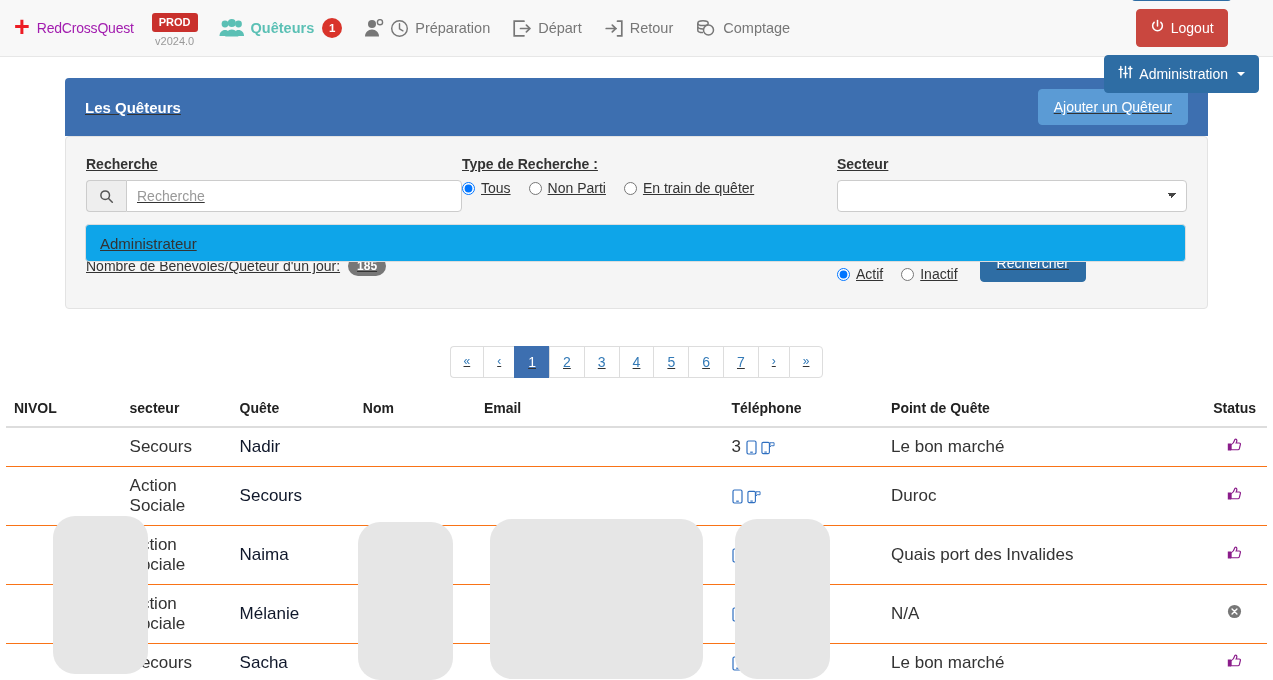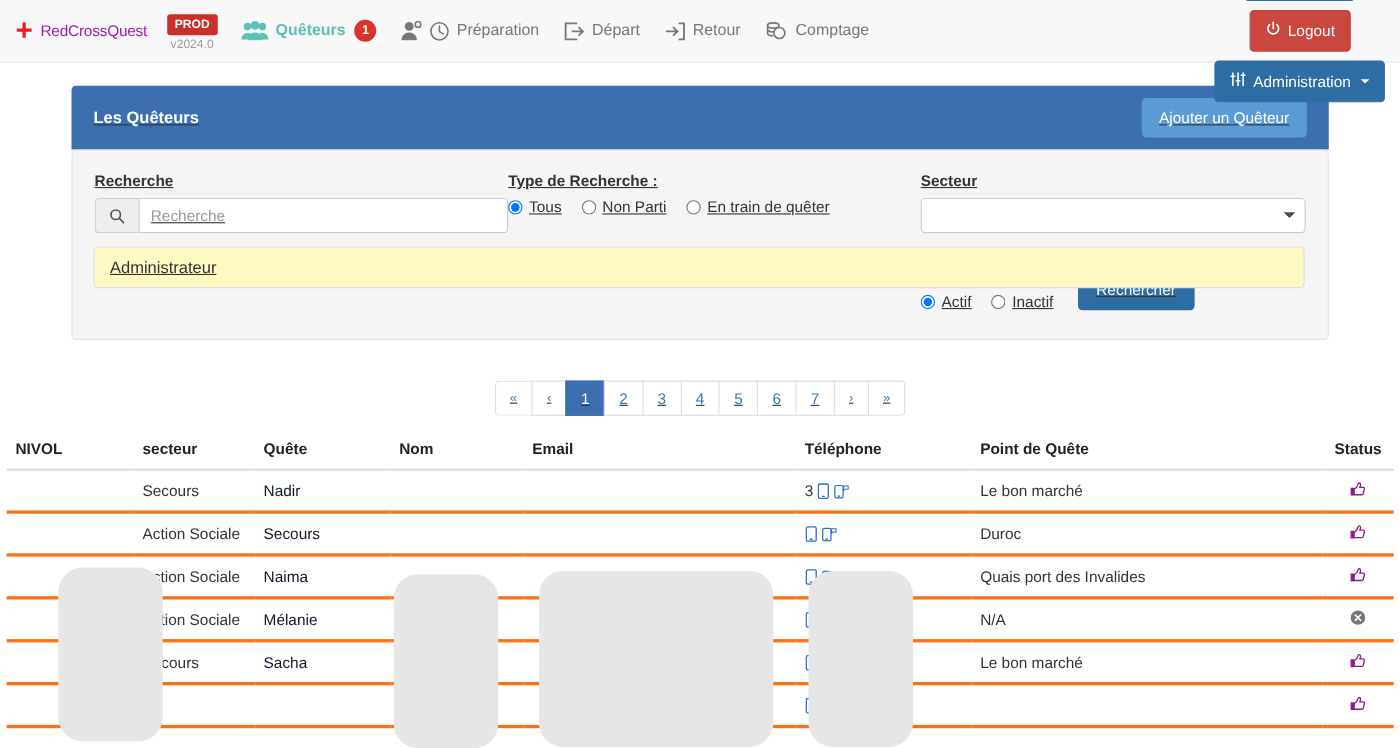--- a/index.html
+++ b/index.html
@@ -227,21 +227,21 @@
     color: #fff;
     border-radius: 10px;
     padding: 3px 9px;
     font-size: 12px;
     font-weight: bold;
   }
   .admin-box {
     margin-top: 10px;
     border: 1px solid #ddd;
     border-radius: 4px;
-    background: #fef9c3;
+    background: #0ea5e9;
     height: 38px;
     display: flex;
     align-items: center;
     padding: 0 14px;
     font-size: 15px;
     color: #333;
     width: 1101px;
   }
   .mt-big { margin-top: 26px; }
   .search-btn-row { display: flex; align-items: flex-end; gap: 22px; margin-top: 4px; }
@@ -271,22 +271,22 @@
   thead th {
     text-align: left;
     font-size: 14px;
     font-weight: bold;
     color: #222;
     padding: 0 8px 10px 8px;
     border-bottom: 2px solid #ddd;
   }
   tbody td {
     padding: 9px 8px;
-    border-bottom: 3px solid #f97316;
-    font-size: 14px;
+    border-bottom: 1px solid #f97316;
+    font-size: 17px;
     color: #333;
     vertical-align: middle;
     height: 31px;
   }
   tbody tr:first-child td { border-top: none; }
   .link { color: #0f172a; text-decoration: none; cursor: pointer; }
   .c-nivol { width: 105px; }
   .c-secteur { width: 100px; }
   .c-prenom { width: 112px; }
   .c-nom { width: 110px; }
@@ -434,20 +434,24 @@
       <div class="input-group">
         <span class="input-addon">
           <svg width="15" height="15" viewBox="0 0 16 16" fill="none" stroke="#555" stroke-width="1.6">
             <circle cx="6.6" cy="6.6" r="4.6"></circle>
               <path d="M10.2 10.2l4 4" stroke-linecap="round"></path>
           </svg>
         </span>
         <input class="form-control" type="text" placeholder="Recherche" style="">
       </div>
 
+      <div class="count-line">
+        <span>Nombre de Bénévoles/Quêteur d'un jour:</span>
+        <span class="gray-badge">185</span>
+      </div>
     </div>
 
     <div class="col-mid">
       <label class="form-label">Type de Recherche :</label>
       <div class="radio-row">
         <label class="radio-item">
           <input type="radio" name="typerech" checked="" style="">
           <span>Tous</span>
         </label>
         <label class="radio-item">

